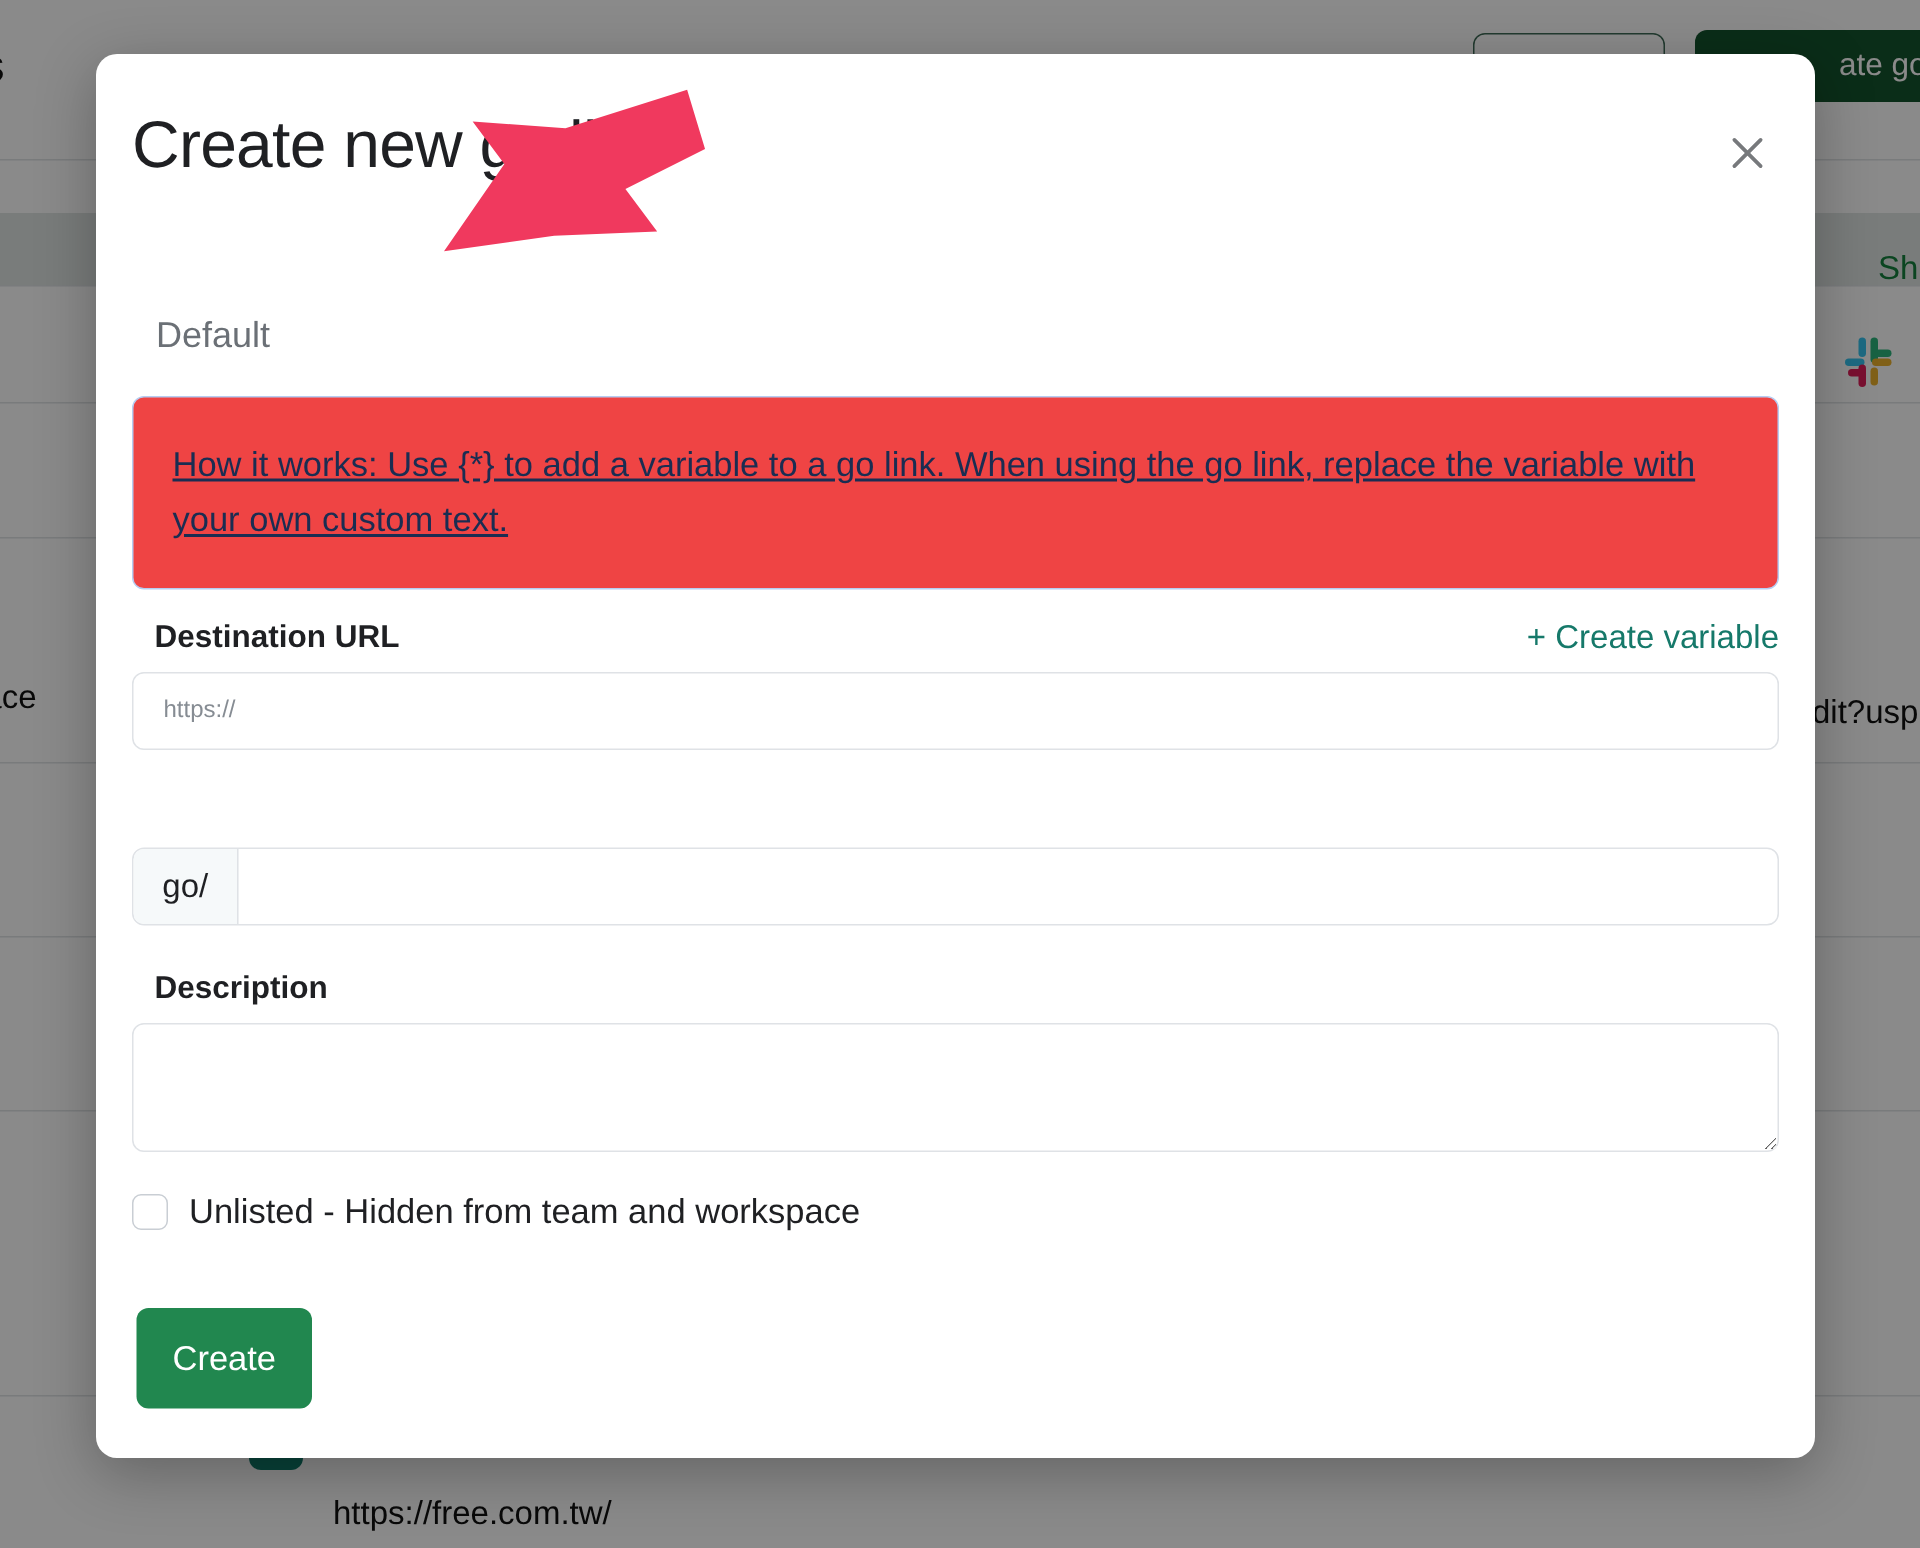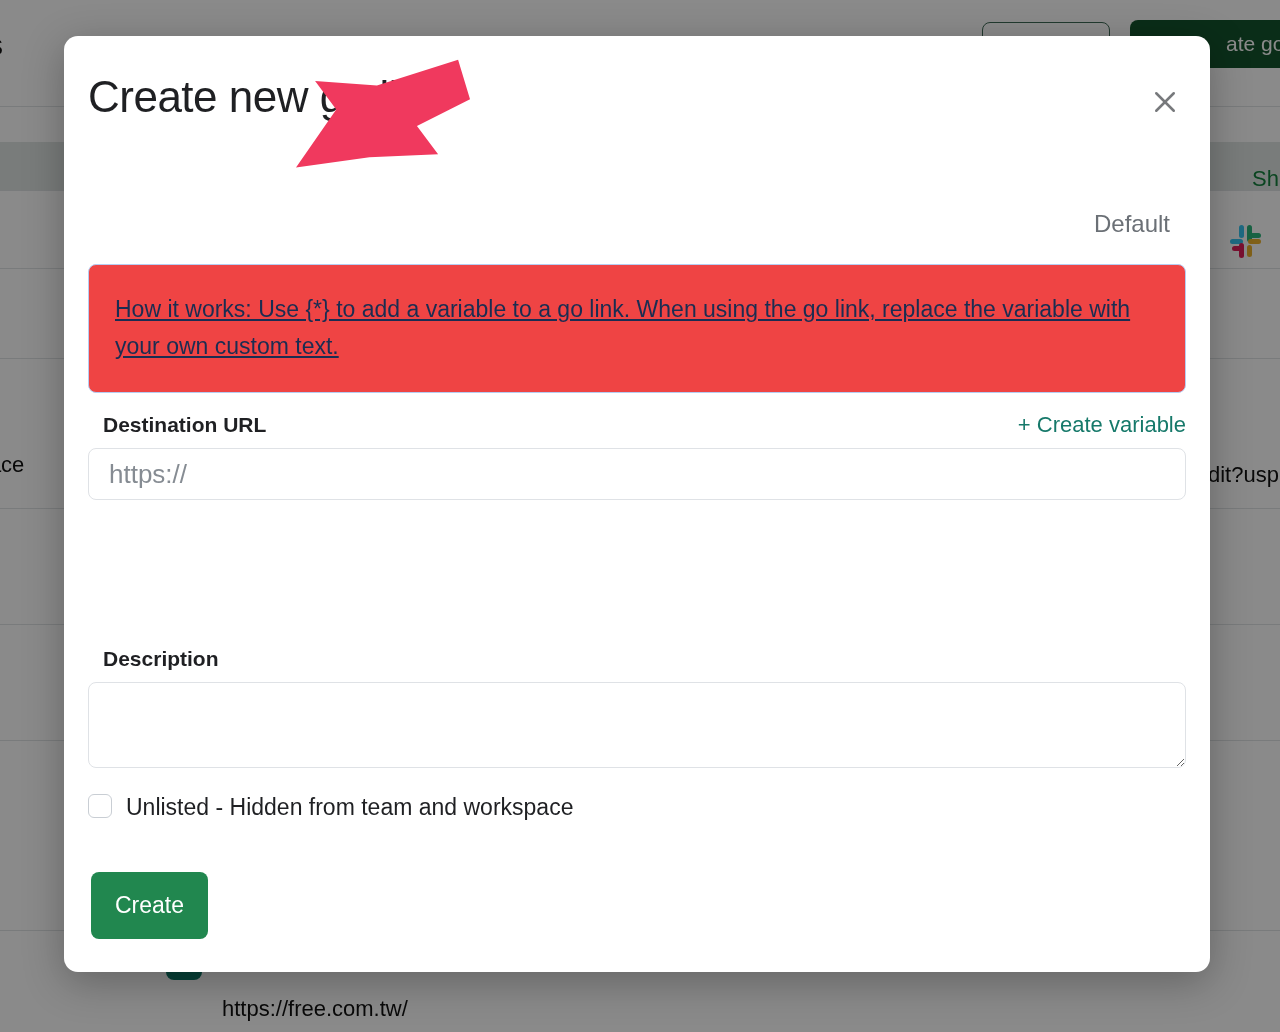--- a/index.html
+++ b/index.html
@@ -92,21 +92,21 @@
     position: absolute; right: 24px; top: 46px;
     width: 42px; height: 42px;
     display: flex; align-items: center; justify-content: center;
     cursor: pointer; background: none; border: none;
   }
   .close-btn svg { width: 30px; height: 30px; }
 
   .tabs {
     position: absolute; left: 24px; top: 166px; width: 1098px; height: 76px;
     border-bottom: 1.5px solid #e2e5e8;
-    display: flex; align-items: flex-start; gap: 0; justify-content: flex-end;
+    display: flex; align-items: flex-start; gap: 0;
   }
   .tab {
     font-size: 24px; padding: 8px 16px 20px 16px;
     cursor: pointer; position: relative; background: none; border: none;
     font-family: inherit;
   }
   .tab.inactive { color: #6b7076; }
   .tab.active { color: #16796a; }
   .tab.active::after {
     content: ""; position: absolute; left: 0; right: 0; bottom: -1.5px;
@@ -132,21 +132,21 @@
     font-family: inherit;
   }
 
   .lbl-dest { top: 376px; }
   .lbl-name { top: 494px; }
   .lbl-desc { top: 611px; }
 
   .text-input {
     position: absolute; left: 24px; width: 1098px; height: 52px;
     border: 1px solid #dfe2e6; border-radius: 8px;
-    font-size: 26px; color: #1f2023; padding: 0 20px;
+    font-size: 16px; color: #1f2023; padding: 0 20px;
     font-family: inherit; background: #ffffff; outline: none;
   }
   .text-input::placeholder { color: #868c93; }
   #dest-url-input { top: 412px; }
 
   .prefix-group {
     position: absolute; left: 24px; top: 529px; width: 1098px; height: 52px;
     display: flex; border: 1px solid #dfe2e6; border-radius: 8px; overflow: hidden;
     background: #ffffff;
   }
@@ -162,21 +162,21 @@
 
   #description-input {
     position: absolute; left: 24px; top: 646px; width: 1098px; height: 86px;
     border: 1px solid #dfe2e6; border-radius: 8px;
     font-size: 22px; color: #1f2023; padding: 12px 20px;
     font-family: inherit; resize: vertical; outline: none; background: #ffffff;
   }
 
   .checkbox-row {
     position: absolute; left: 24px; top: 758px;
-    display: flex; align-items: flex-start; gap: 14px; cursor: pointer;
+    display: flex; align-items: center; gap: 14px; cursor: pointer;
   }
   .cbox {
     width: 24px; height: 24px; border: 1.5px solid #c9ced4;
     border-radius: 6px; background: #ffffff;
   }
   .cbox-label { font-size: 23px; color: #1f2023; }
 
   .create-btn {
     position: absolute; left: 27px; top: 836px;
     padding: 0 24px; height: 67px; min-width: 110px;
@@ -255,20 +255,24 @@
     </div>
 
     <div class="info-banner">How it works: Use {*} to add a variable to a go link. When using the go link, replace the variable with your own custom text.</div>
 
     <div class="row-label lbl-dest">
       <span class="field-label">Destination URL</span>
       <button class="insert-variable">+ Create variable</button>
     </div>
     <input class="text-input" id="dest-url-input" type="text" placeholder="https://" style="">
 
+    <div class="prefix-group">
+      <div class="prefix-box">go/</div>
+      <input class="prefix-input" type="text" placeholder="" style="">
+    </div>
 
     <div class="row-label lbl-desc">
       <span class="field-label">Description</span>
     </div>
     <textarea id="description-input" placeholder="" style=""></textarea>
 
     <label class="checkbox-row">
       <span class="cbox"></span>
       <span class="cbox-label">Unlisted - Hidden from team and workspace</span>
     </label>

